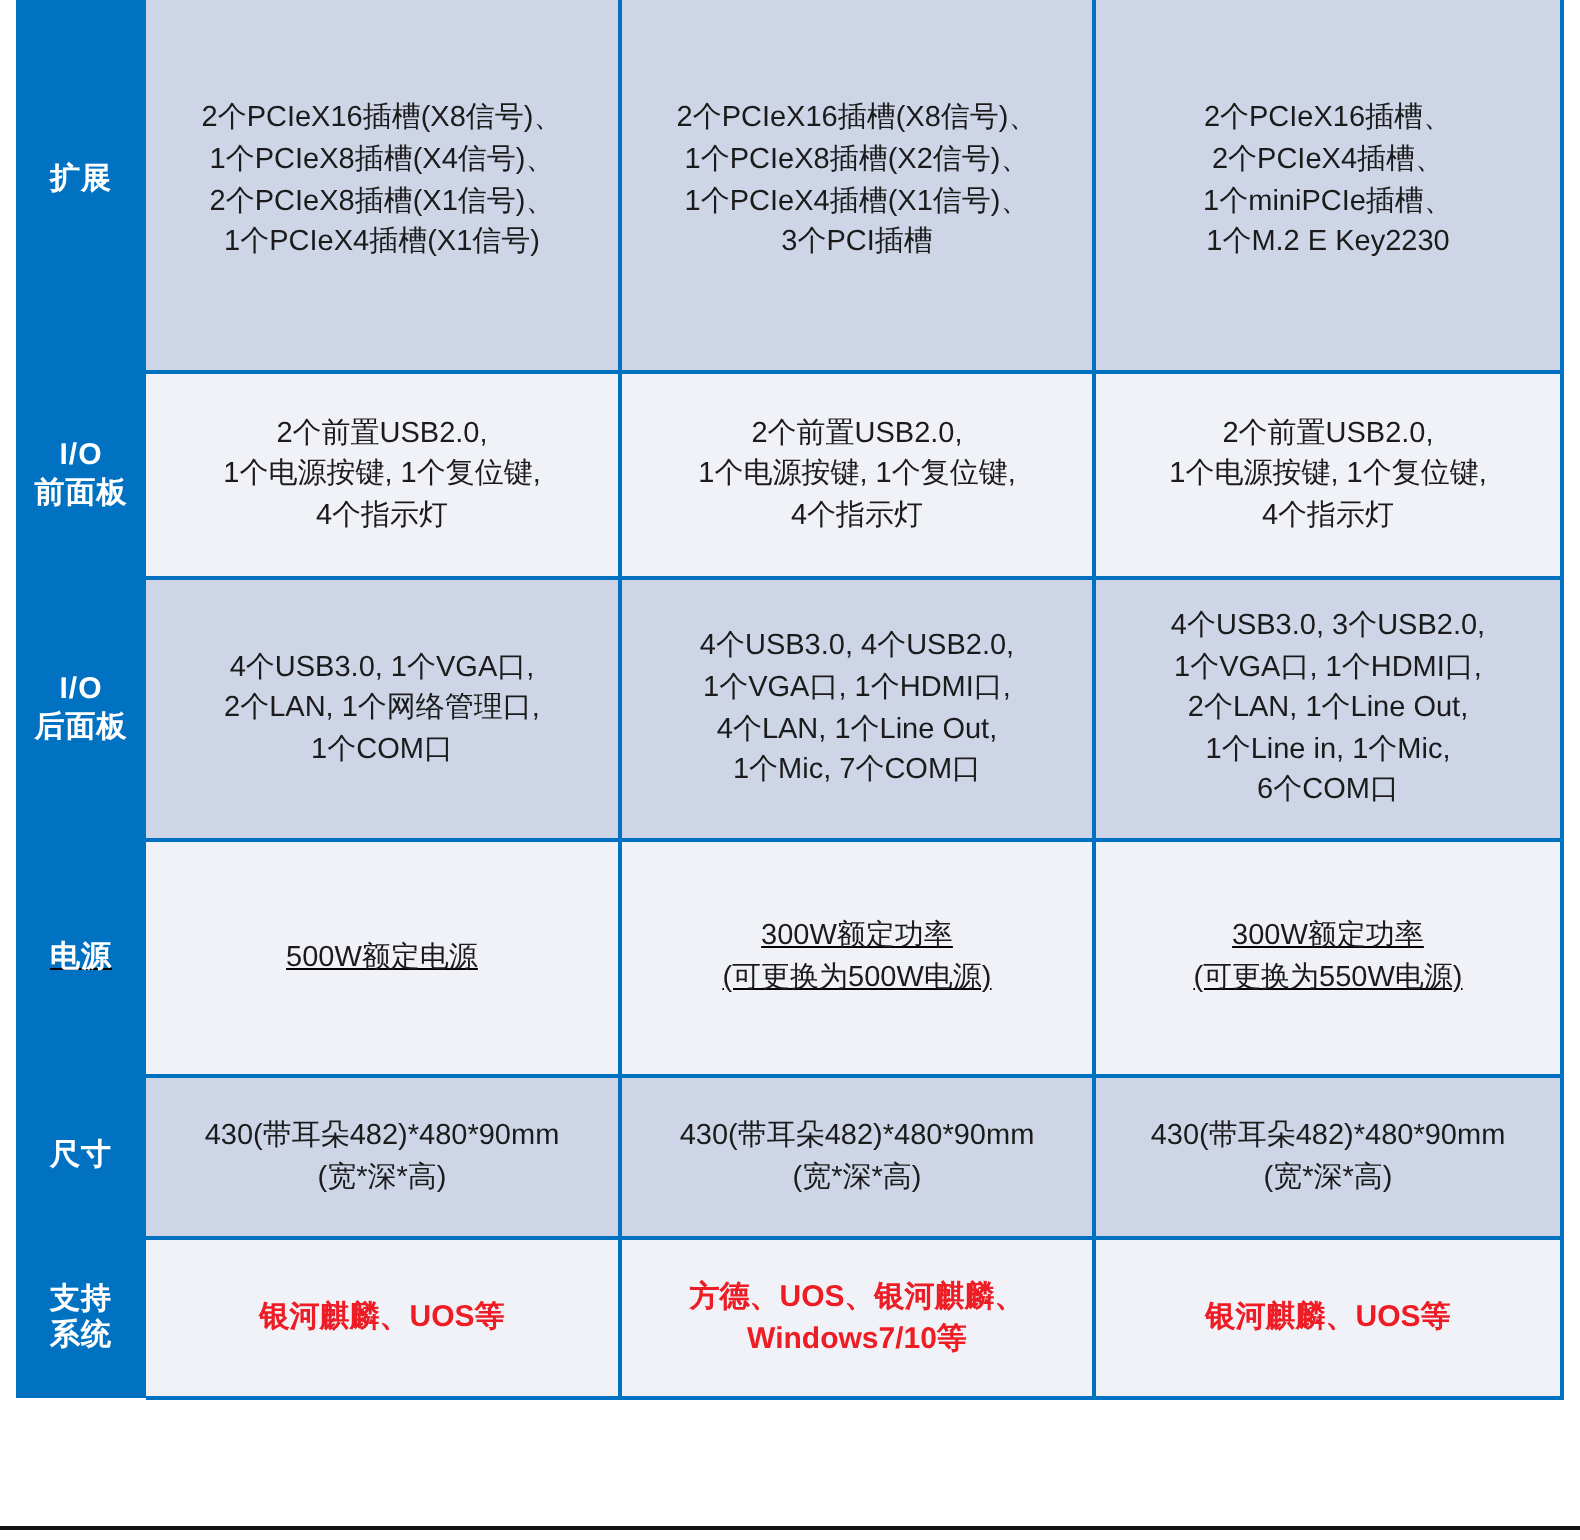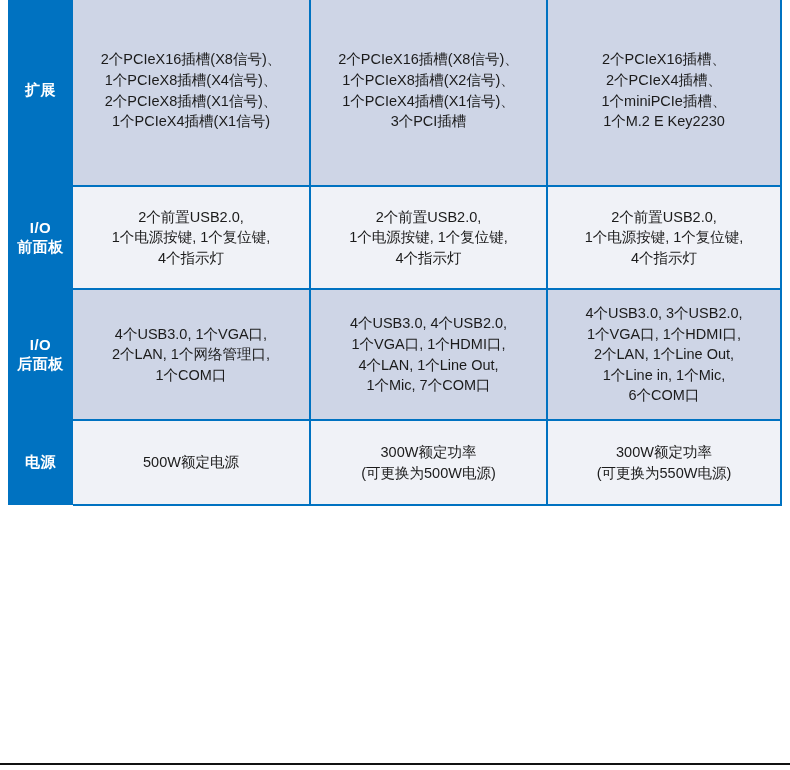--- a/index.html
+++ b/index.html
@@ -158,32 +158,65 @@
           <span class="cell-line">1个Mic, 7个COM口</span>
         </td>
         <td class="data-cell col-3 last">
           <span class="cell-line">4个USB3.0, 3个USB2.0,</span>
           <span class="cell-line">1个VGA口, 1个HDMI口,</span>
           <span class="cell-line">2个LAN, 1个Line Out,</span>
           <span class="cell-line">1个Line in, 1个Mic,</span>
           <span class="cell-line">6个COM口</span>
         </td>
       </tr>
-      <tr class="shade-light row-power-supply" style="height: 85px;">
+      <tr class="shade-light row-power-supply" style="height: 118px; text-decoration: underline;">
         <td class="label-cell">
           <span class="lbl-line">电源</span>
         </td>
         <td class="data-cell col-1">
           <span class="cell-line">500W额定电源</span>
         </td>
         <td class="data-cell col-2">
           <span class="cell-line">300W额定功率</span>
           <span class="cell-line">(可更换为500W电源)</span>
         </td>
         <td class="data-cell col-3 last">
           <span class="cell-line">300W额定功率</span>
           <span class="cell-line">(可更换为550W电源)</span>
         </td>
       </tr>
+      <tr class="shade-dark row-dimensions" style="height: 81px;">
+        <td class="label-cell">
+          <span class="lbl-line">尺寸</span>
+        </td>
+        <td class="data-cell col-1">
+          <span class="cell-line">430(带耳朵482)*480*90mm</span>
+          <span class="cell-line">(宽*深*高)</span>
+        </td>
+        <td class="data-cell col-2">
+          <span class="cell-line">430(带耳朵482)*480*90mm</span>
+          <span class="cell-line">(宽*深*高)</span>
+        </td>
+        <td class="data-cell col-3 last">
+          <span class="cell-line">430(带耳朵482)*480*90mm</span>
+          <span class="cell-line">(宽*深*高)</span>
+        </td>
+      </tr>
+      <tr class="shade-light row-supported-os" style="height: 80px;">
+        <td class="label-cell">
+          <span class="lbl-line">支持</span>
+          <span class="lbl-line">系统</span>
+        </td>
+        <td class="data-cell col-1 os-text">
+          <span class="cell-line">银河麒麟、UOS等</span>
+        </td>
+        <td class="data-cell col-2 os-text">
+          <span class="cell-line">方德、UOS、银河麒麟、</span>
+          <span class="cell-line">Windows7/10等</span>
+        </td>
+        <td class="data-cell col-3 last os-text">
+          <span class="cell-line">银河麒麟、UOS等</span>
+        </td>
+      </tr>
     </tbody>
 </table>
 
 <div id="bottom-rule"></div>
 
 </body></html>

